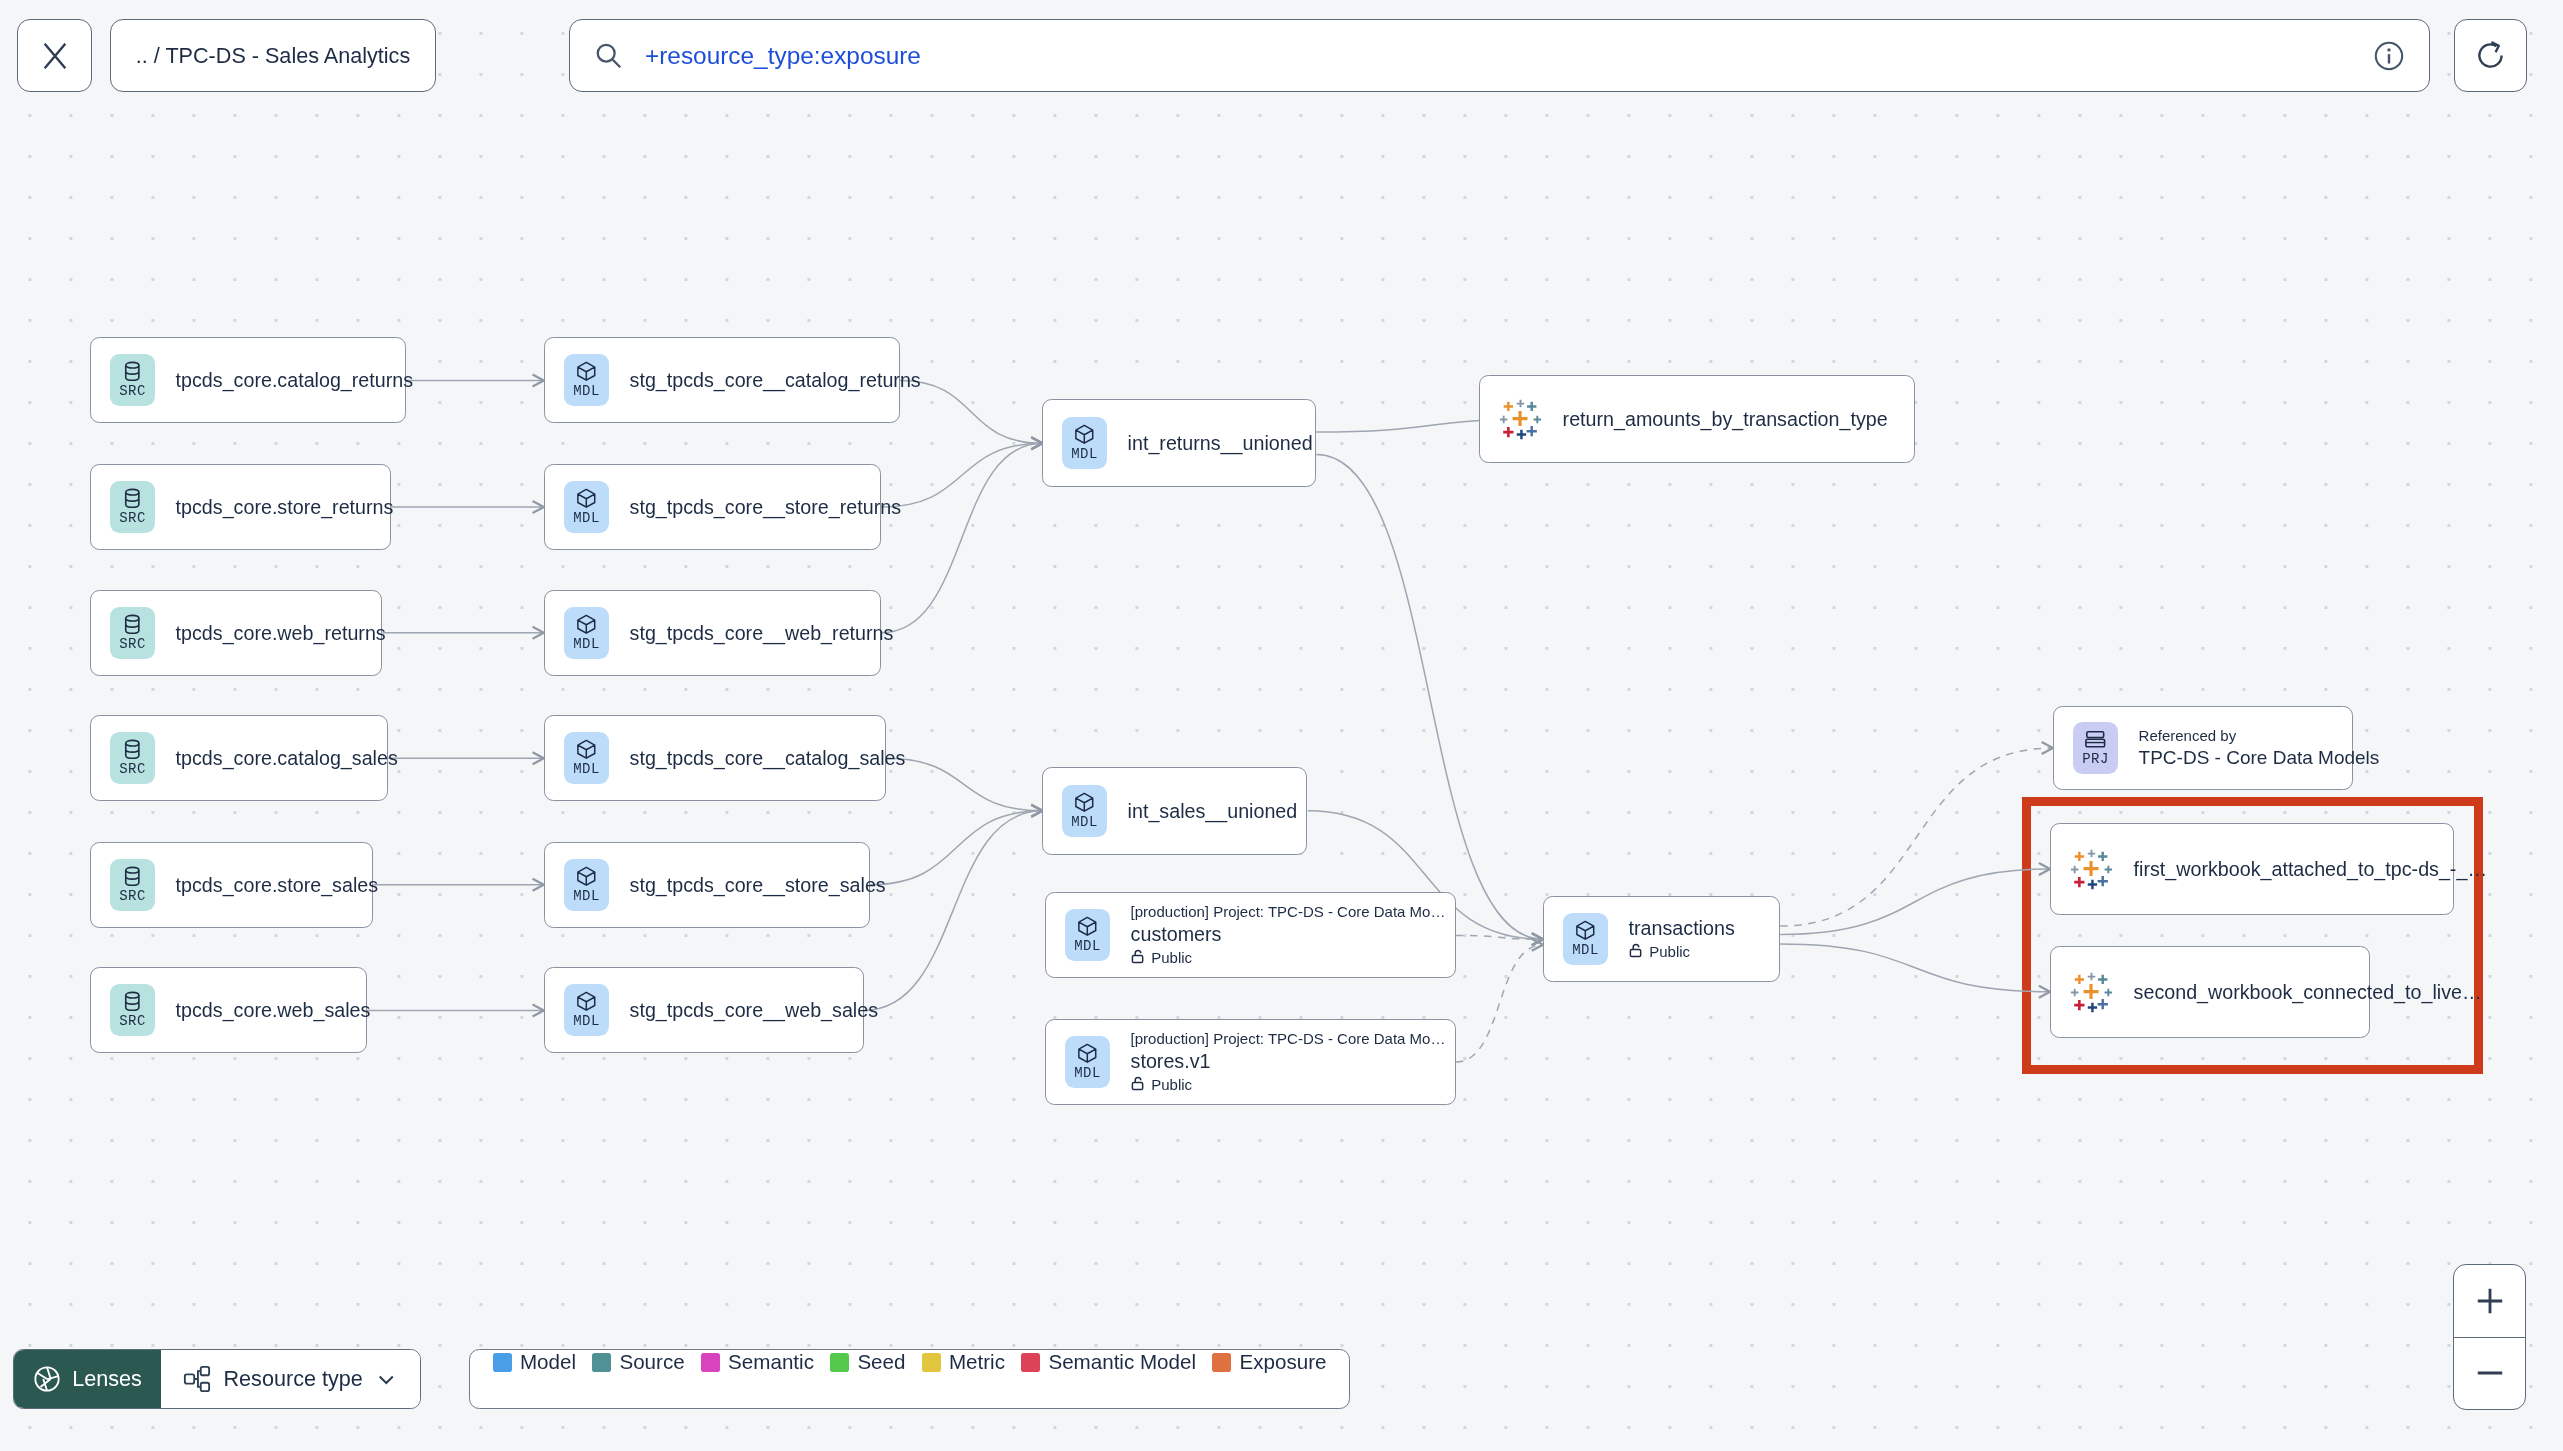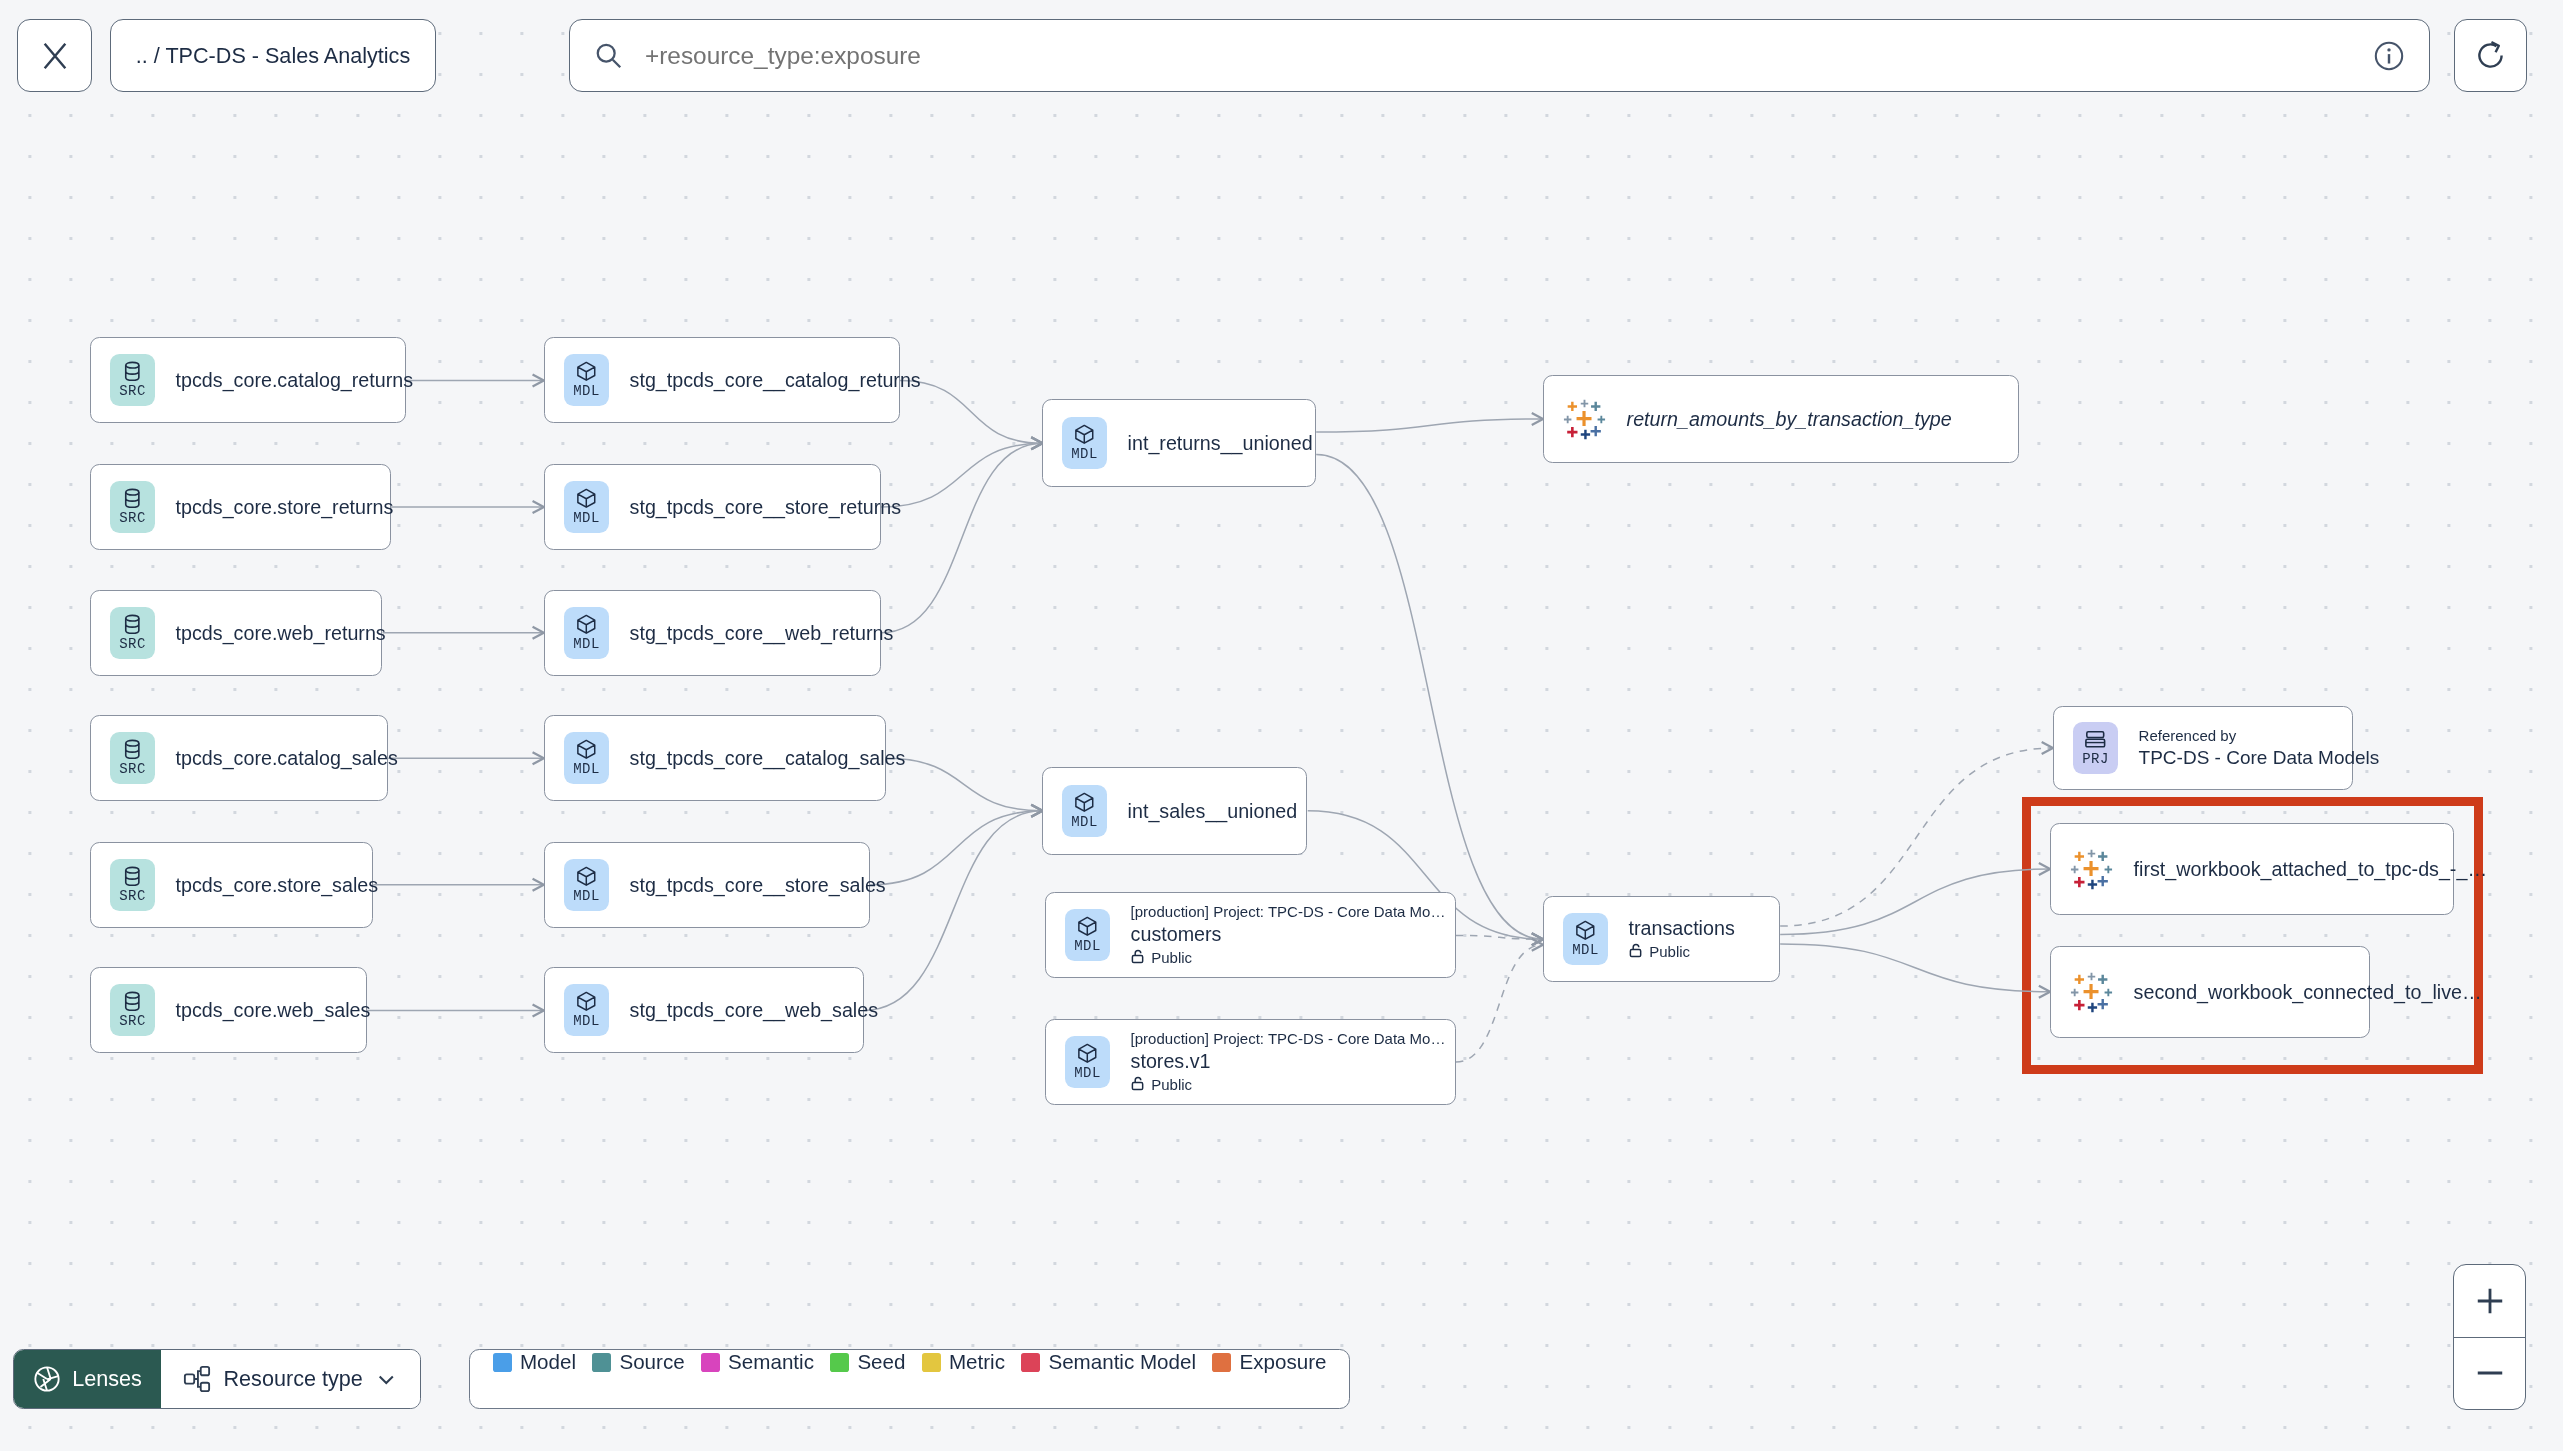--- a/index.html
+++ b/index.html
@@ -19,21 +19,21 @@
     display:flex; align-items:center; justify-content:center; cursor:pointer;
   }
   .topbar-close { left:17px; top:19px; width:75px; height:73px; }
   .breadcrumb { left:110px; top:19px; width:326px; height:73px; font-size:21.6px; }
   .searchbar {
     position:absolute; left:569px; top:19px; width:1861px; height:73px; background:#fff;
     border:1.9px solid #5d6a7a; border-radius:13px; display:flex; align-items:center;
     padding:0 24.4px; gap:20.6px;
   }
   .searchbar input {
-    flex:1; border:none; outline:none; font-size:24.4px; color:#737373;
+    flex:1; border:none; outline:none; font-size:24.4px; color:#1d4ed8;
     font-family:"Liberation Sans", sans-serif; background:transparent;
   }
   .refresh-btn { left:2454px; top:19px; width:73px; height:73px; }
 
   .graph-node {
     position:absolute; background:#fff; border:1.5px solid #8a92a0; border-radius:9.4px;
     display:flex; align-items:center; padding:0 19px; gap:20.6px; cursor:pointer;
   }
   .graph-node .nlabel { font-size:19.7px; white-space:nowrap; }
   .badge {
@@ -328,21 +328,21 @@
         <span class="title">transactions</span>
               <span class="sub">
           <span><svg width="14" height="15" viewBox="0 0 15 16">
               <rect x="1.5" y="7" width="11" height="7.5" rx="1.5" fill="none" stroke="#1d2c44" stroke-width="1.6"></rect>
               <path d="M4.5 7 V4.5 a3 3 0 0 1 6 0" fill="none" stroke="#1d2c44" stroke-width="1.6"></path>
             </svg></span>
           <span>Public</span>
         </span>
              </div>
     </div>
-    <div class="graph-node" style="left: 1543px; top: 375px; width: 476px; height: 88px; font-style: italic;">
+    <div class="graph-node" style="left: 1479px; top: 375px; width: 436px; height: 88px;">
       <div class="tableau"><svg width="43" height="43" viewBox="0 0 46 46">
           <path d="M10 4 v10 M5 9 h10" stroke="#eb912c" stroke-width="2.6"></path>
           <path d="M23 2 v8 M19 6 h8" stroke="#8396a8" stroke-width="2"></path>
           <path d="M35 4 v10 M30 9 h10" stroke="#5b879b" stroke-width="2.6"></path>
           <path d="M5 19 v8 M1 23 h8" stroke="#8396a8" stroke-width="2"></path>
           <path d="M22.5 14 v16 M14.5 22 h16" stroke="#eb912c" stroke-width="3.4"></path>
           <path d="M41 19 v8 M37 23 h8" stroke="#5b879b" stroke-width="2"></path>
           <path d="M10 31 v11 M4.5 36.5 h11" stroke="#c72037" stroke-width="2.8"></path>
           <path d="M24 34 v10 M19 39 h10" stroke="#1f457e" stroke-width="2.6"></path>
           <path d="M35 30 v11 M29.5 35.5 h11" stroke="#4a70a3" stroke-width="2.6"></path>

